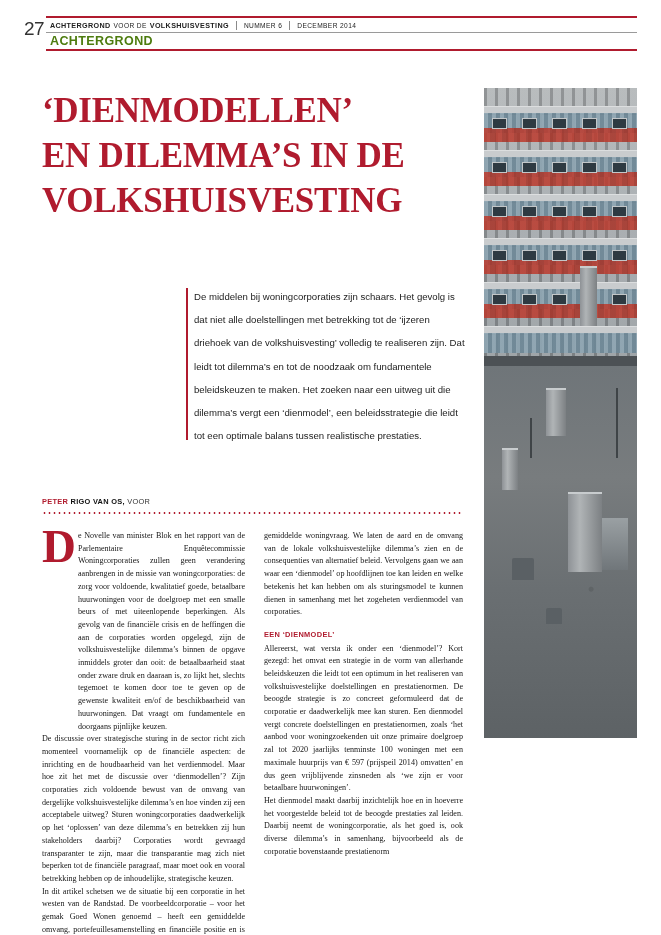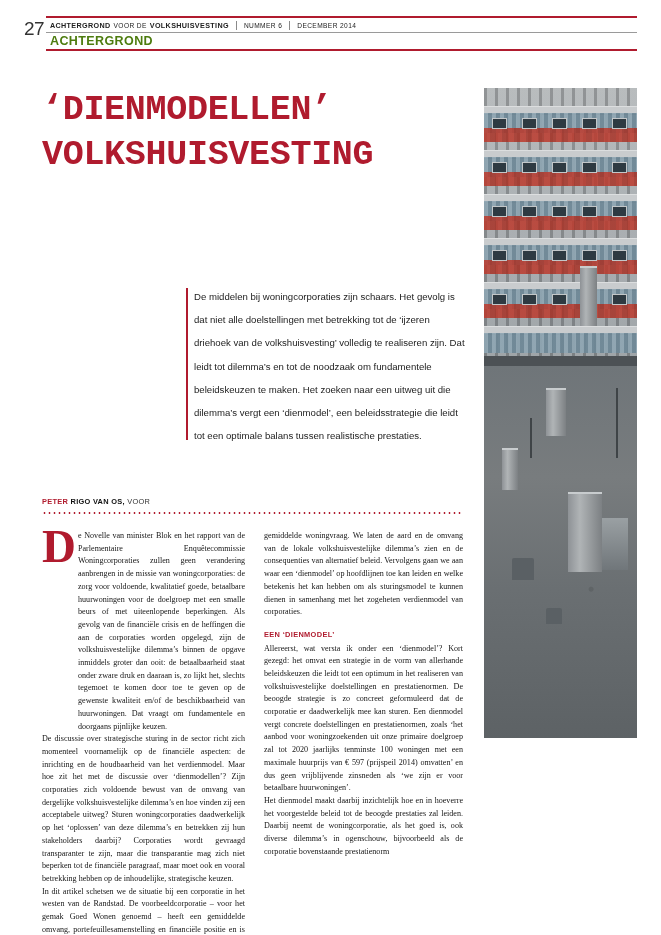--- a/index.html
+++ b/index.html
@@ -95,21 +95,21 @@
     height: 1.6px;
     background: #b01b2e;
   }
 
   
   .title {
     position: absolute;
     left: 42px;
     top: 88px;
     width: 420px;
-    font-family: Liberation Mono, monospace;
+    font-family: Liberation Serif, serif;
     font-weight: bold;
     color: #b01b2e;
     font-size: 35px;
     line-height: 1.29;
     letter-spacing: -0.3px;
   }
   .title div { white-space: nowrap; }
 
   
   .photo {
@@ -298,20 +298,21 @@
         <span class="thin-cap">DECEMBER 2014</span>
       </span>
     </div>
     <div class="header-rule-mid"></div>
     <div class="rubric">ACHTERGROND</div>
     <div class="header-rule-bottom"></div>
   </div>
 
   <div class="title">
     <div>‘DIENMODELLEN’</div>
+    <div>EN DILEMMA’S IN DE</div>
     <div>VOLKSHUISVESTING</div>
   </div>
 
   <div class="photo">
     <div class="sky"></div>
     <div class="facade">
       <div class="floor" style="top:18px;"></div>
       <div class="balcony" style="top:25px;"></div>
       <div class="railing" style="top:40px;"></div>
       <div class="floor" style="top:62px;"></div>
@@ -386,16 +387,16 @@
       <p class="dropcap-body">e Novelle van minister Blok en het rapport van de Parlementaire Enquêtecommissie Woningcorporaties zullen geen verandering aanbrengen in de missie van woningcorporaties: de zorg voor voldoende, kwalitatief goede, betaalbare huurwoningen voor de doelgroep met een smalle beurs of met uiteenlopende beperkingen. Als gevolg van de financiële crisis en de heffingen die aan de corporaties worden opgelegd, zijn de volkshuisvestelijke dilemma’s binnen de opgave inmiddels groter dan ooit: de betaalbaarheid staat onder zware druk en daaraan is, zo lijkt het, slechts tegemoet te komen door toe te geven op de gewenste kwaliteit en/of de beschikbaarheid van huurwoningen. Dat vraagt om fundamentele en doorgaans pijnlijke keuzen.</p>
     </div>
     <p>De discussie over strategische sturing in de sector richt zich momenteel voornamelijk op de financiële aspecten: de inrichting en de houdbaarheid van het verdienmodel. Maar hoe zit het met de discussie over ‘dienmodellen’? Zijn corporaties zich voldoende bewust van de omvang van dergelijke volkshuisvestelijke dilemma’s en hoe vinden zij een acceptabele uitweg? Sturen woningcorporaties daadwerkelijk op het ‘oplossen’ van deze dilemma’s en betrekken zij hun stakeholders daarbij? Corporaties wordt gevraagd transparanter te zijn, maar die transparantie mag zich niet beperken tot de financiële paragraaf, maar moet ook en vooral betrekking hebben op de inhoudelijke, strategische keuzen.</p>
     <p>In dit artikel schetsen we de situatie bij een corporatie in het westen van de Randstad. De voorbeeldcorporatie – voor het gemak Goed Wonen genoemd – heeft een gemiddelde omvang, portefeuillesamenstelling en financiële positie en is actief in een werkgebied met een</p>
   </div>
 
   <div class="col col2">
     <p>gemiddelde woningvraag. We laten de aard en de omvang van de lokale volkshuisvestelijke dilemma’s zien en de consequenties van alternatief beleid. Vervolgens gaan we aan waar een ‘dienmodel’ op hoofdlijnen toe kan leiden en welke betekenis het kan hebben om als sturingsmodel te kunnen dienen in samenhang met het zogeheten verdienmodel van corporaties.</p>
     <div class="subhead">EEN ‘DIENMODEL’</div>
     <p>Allereerst, wat versta ik onder een ‘dienmodel’? Kort gezegd: het omvat een strategie in de vorm van allerhande beleidskeuzen die leidt tot een optimum in het realiseren van volkshuisvestelijke doelstellingen en prestatienormen. De beoogde strategie is zo concreet geformuleerd dat de corporatie er daadwerkelijk mee kan sturen. Een dienmodel vergt concrete doelstellingen en prestatienormen, zoals ‘het aanbod voor woningzoekenden uit onze primaire doelgroep zal tot 2020 jaarlijks tenminste 100 woningen met een maximale huurprijs van € 597 (prijspeil 2014) omvatten’ en dus geen vrijblijvende zinsneden als ‘we zijn er voor betaalbare huurwoningen’.</p>
-    <p>Het dienmodel maakt daarbij inzichtelijk hoe en in hoeverre het voorgestelde beleid tot de beoogde prestaties zal leiden. Daarbij neemt de woningcorporatie, als het goed is, ook diverse dilemma’s in ogenschouw, bijvoorbeeld als de corporatie bovenstaande prestatienorm</p>
+    <p>Het dienmodel maakt daarbij inzichtelijk hoe en in hoeverre het voorgestelde beleid tot de beoogde prestaties zal leiden. Daarbij neemt de woningcorporatie, als het goed is, ook diverse dilemma’s in samenhang, bijvoorbeeld als de corporatie bovenstaande prestatienorm</p>
   </div>
 
 </div>
 
 </body></html>

